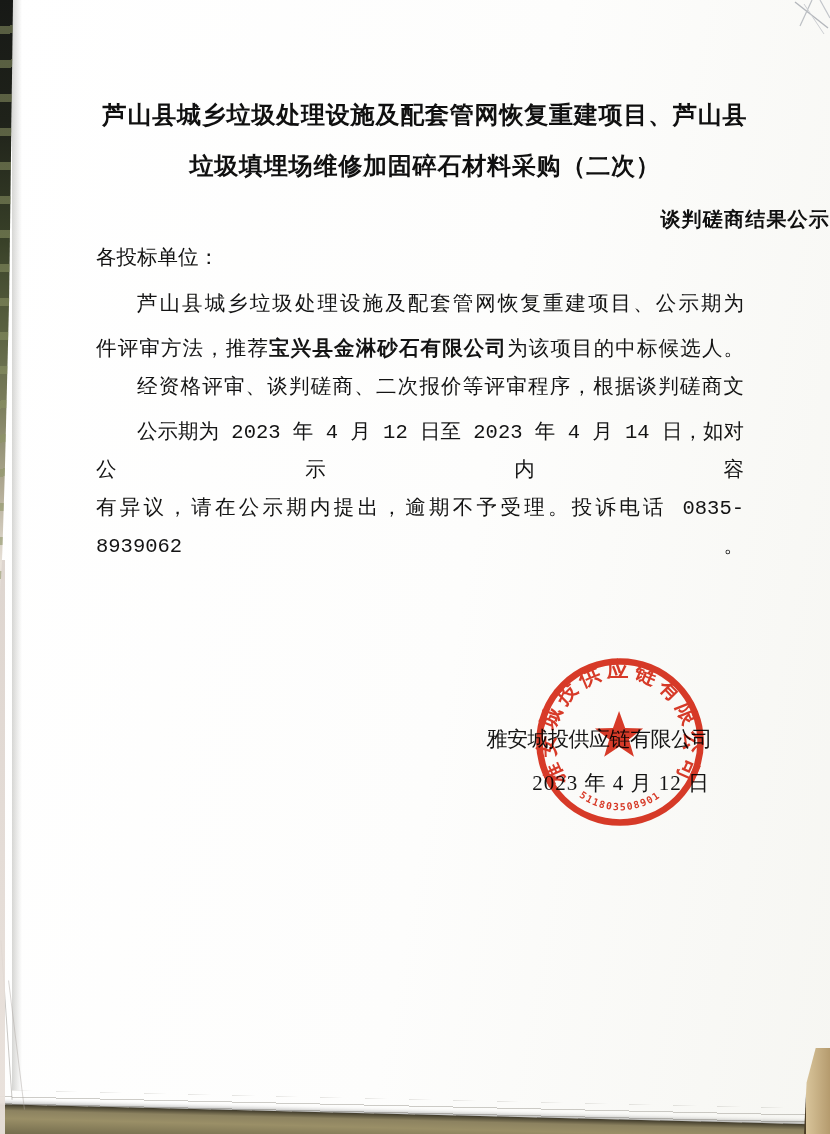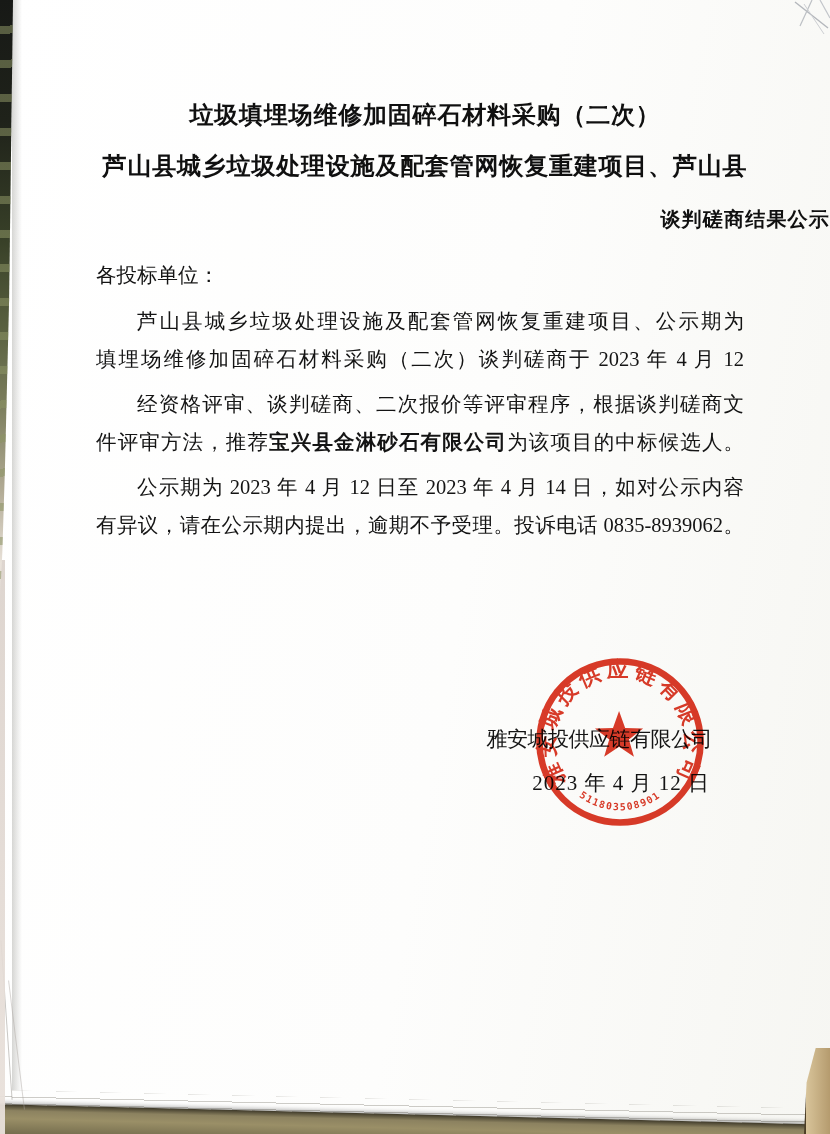--- a/index.html
+++ b/index.html
@@ -12,22 +12,22 @@
   .title{position:absolute;top:90px;left:80px;right:60px;margin:0;
          font-family:"DejaVu Sans","Liberation Sans",sans-serif;
          font-weight:700;font-size:24px;line-height:51px;letter-spacing:0.8px;
          text-align:center;color:#101010;}
   .tline{display:block;}
   .subtitle{position:absolute;top:206px;left:0;right:0;margin:0;
             font-family:"DejaVu Sans","Liberation Sans",sans-serif;
             font-weight:700;font-size:20px;letter-spacing:1.2px;
             text-align:right;color:#101010;}
   
-  .bodytext{position:absolute;left:96px;width:648px;top:255px;
-            font-size:20.5px;color:#141414;}
+  .bodytext{position:absolute;left:96px;width:648px;top:239px;
+            font-size:20.5px;color:#141414;font-family:Liberation Mono, monospace;}
   .salutation{line-height:40px;}
   .para{margin:7px 0 0 0;}
   .line{display:block;line-height:38px;text-align:justify;text-align-last:justify;}
   .line.short{text-align-last:left;}
   .line.indent{text-indent:2em;}
   .line b{font-weight:700;}
   
   .signature{position:absolute;right:118px;top:725px;text-align:right;
              font-size:21px;color:#141414;}
   .sig-company{line-height:28px;letter-spacing:-0.5px;}
@@ -66,37 +66,36 @@
     background:rgba(170,165,160,.45);transform:rotate(-7deg);}
 </style>
 </head>
 <body>
 
 <div class="scene">
 
   <div class="paper">
 
     <h1 class="title">
+      <span class="tline">芦山县城乡垃圾处理设施及配套管网恢复重建项目、芦山县</span>
       <span class="tline">垃圾填埋场维修加固碎石材料采购（二次）</span>
-      <span class="tline">芦山县城乡垃圾处理设施及配套管网恢复重建项目、芦山县</span>
     </h1>
 
     <h2 class="subtitle">谈判磋商结果公示</h2>
 
     <div class="bodytext">
       <div class="salutation">各投标单位：</div>
 
       <p class="para">
         <span class="line indent">芦山县城乡垃圾处理设施及配套管网恢复重建项目、公示期为</span>
-        <span class="line">填埋场维修加固碎石材料采购（二次）谈判磋商于 2023 年 4 月 12</span>
       </p>
 
       <p class="para">
+        <span class="line"><span>件评审方法，推荐</span><b>宝兴县金淋砂石有限公司</b><span>为该项目的中标候选人。</span></span>
         <span class="line indent">经资格评审、谈判磋商、二次报价等评审程序，根据谈判磋商文</span>
-        <span class="line"><span>件评审方法，推荐</span><b>宝兴县金淋砂石有限公司</b><span>为该项目的中标候选人。</span></span>
       </p>
 
       <p class="para">
         <span class="line indent">公示期为 2023 年 4 月 12 日至 2023 年 4 月 14 日，如对公示内容</span>
         <span class="line">有异议，请在公示期内提出，逾期不予受理。投诉电话 0835-8939062。</span>
       </p>
     </div>
 
     <div class="signature">
       <div class="sig-company">雅安城投供应链有限公司</div>

